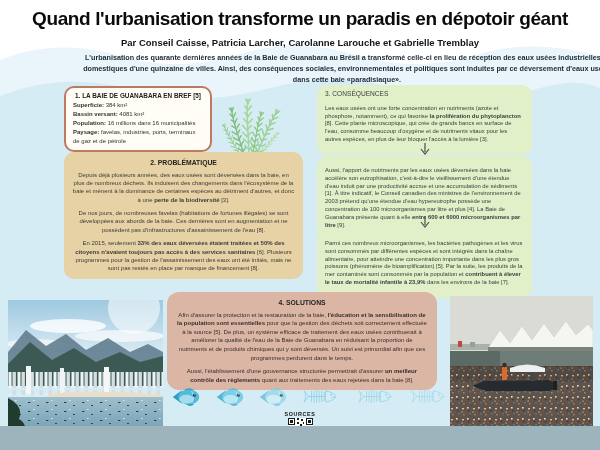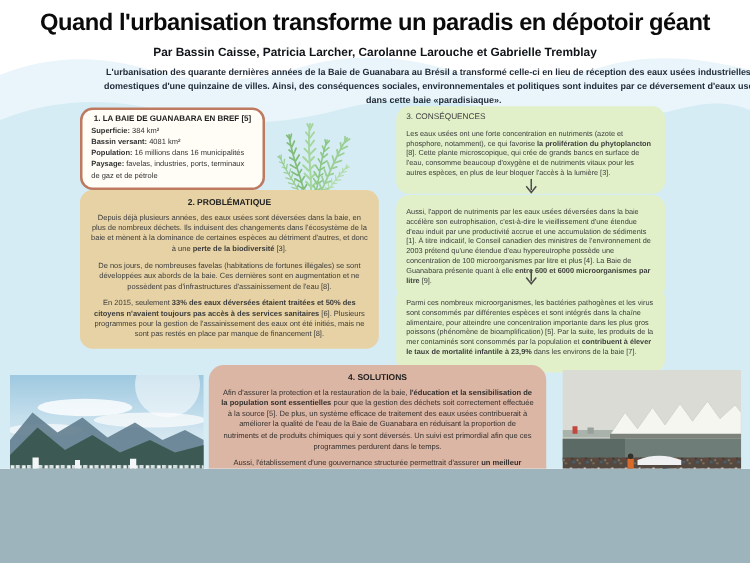--- a/index.html
+++ b/index.html
@@ -1,16 +1,16 @@
 <!DOCTYPE html>
 <html><head>
 <meta charset="utf-8">
 <style>
   html,body{margin:0;padding:0;background:#9db4bd;}
-  .poster{position:relative;width:600px;height:375px;background:#fff;overflow:hidden;
+  .poster{position:relative;width:600px;height:426px;background:#fff;overflow:hidden;
           font-family:"Liberation Sans","DejaVu Sans",sans-serif;margin:0 auto;}
   .poster *{box-sizing:border-box;}
   .bg{position:absolute;inset:0;z-index:0;}
   .layer{position:absolute;z-index:1;}
   .page-title{left:0;right:0;top:8px;text-align:center;font-size:19px;font-weight:bold;
               letter-spacing:-0.4px;color:#0b0b0b;white-space:nowrap;}
   .authors{left:0;right:0;top:37px;text-align:center;font-size:9.5px;font-weight:bold;color:#101418;}
   .intro{left:30px;width:540px;top:53px;text-align:center;font-size:7.2px;font-weight:bold;
          line-height:1.5;color:#1d2836;margin-left:47px;}
   .box{border-radius:10px;color:#3c3c3c;}
@@ -46,21 +46,21 @@
 
 <div class="poster">
 
   <svg class="bg" width="600" height="450" viewBox="0 0 600 450">
     <rect width="600" height="450" fill="#ffffff"></rect>
     <path fill="#e9f5fa" d="M0,60 C40,44 80,44 120,56 C160,68 200,66 240,54 C280,42 320,44 360,56 C400,68 440,66 480,54 C520,42 560,46 600,56 L600,450 L0,450 Z"></path>
     <path fill="#d6ecf5" d="M0,96 C45,78 90,78 135,90 C180,102 225,100 270,88 C315,76 360,78 405,90 C450,102 495,100 540,88 C570,80 585,82 600,88 L600,450 L0,450 Z"></path>
   </svg>
 
   <div class="layer page-title">Quand l'urbanisation transforme un paradis en dépotoir géant</div>
-  <div class="layer authors">Par Bassin Caisse, Patricia Larcher, Carolanne Larouche et Gabrielle Tremblay</div>
+  <div class="layer authors">Par Conseil Caisse, Patricia Larcher, Carolanne Larouche et Gabrielle Tremblay</div>
   <div class="layer intro">L'urbanisation des quarante dernières années de la Baie de Guanabara au Brésil a transformé celle-ci en lieu de réception des eaux usées industrielles et domestiques d'une quinzaine de villes. Ainsi, des conséquences sociales, environnementales et politiques sont induites par ce déversement d'eaux usées dans cette baie «paradisiaque».</div>
 
   <div class="layer box box1">
     <div class="ttl">1. LA BAIE DE GUANABARA EN BREF [5]</div>
     <div class="fact"><span class="b">Superficie:</span><span> 384 km²</span></div>
     <div class="fact"><span class="b">Bassin versant:</span><span> 4081 km²</span></div>
     <div class="fact"><span class="b">Population:</span><span> 16 millions dans 16 municipalités</span></div>
     <div class="fact"><span class="b">Paysage:</span><span> favelas, industries, ports, terminaux de gaz et de pétrole</span></div>
   </div>
 

